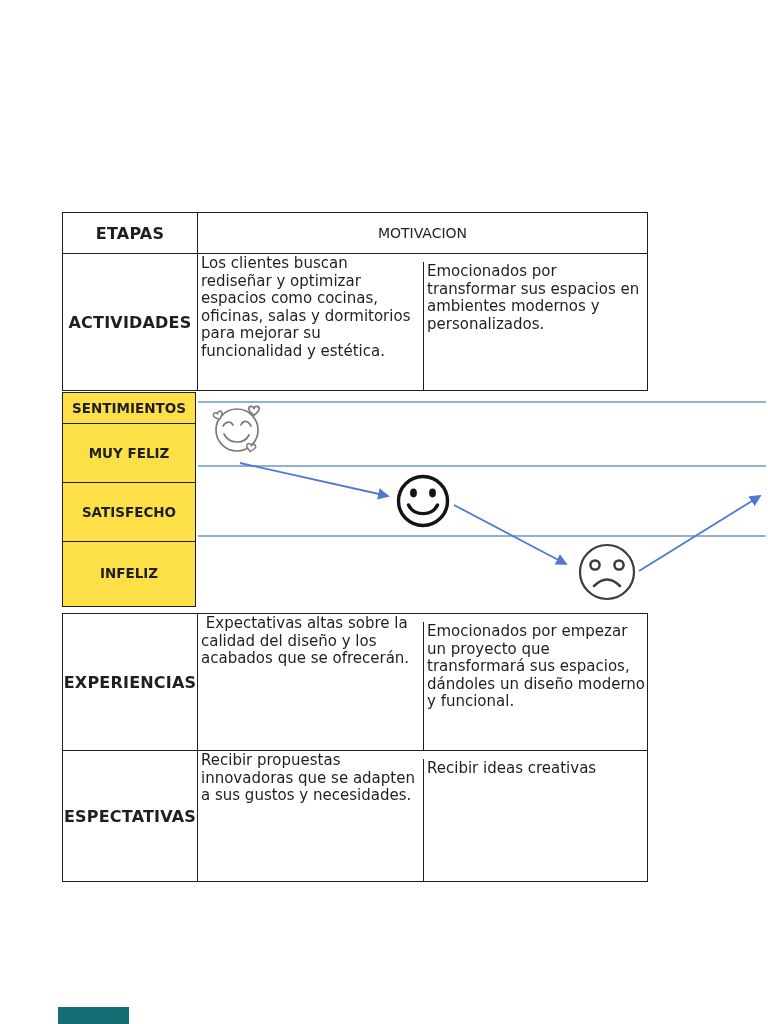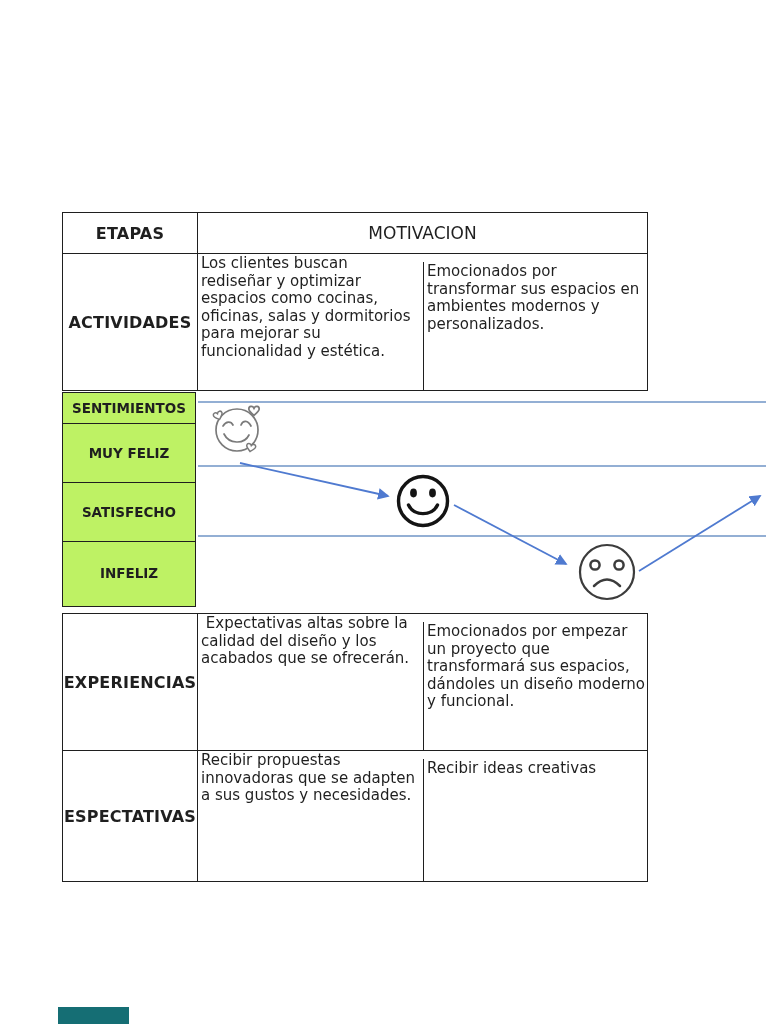--- a/index.html
+++ b/index.html
@@ -16,30 +16,30 @@
   .tr + .tr{border-top:1.6px solid #1f1f1f;}
   .td{box-sizing:border-box;min-width:0;}
   .td + .td{border-left:1.6px solid #1f1f1f;}
 
   .label-cell{
     width:134px;flex:0 0 134px;display:flex;align-items:center;justify-content:center;
     font-weight:bold;font-size:16px;letter-spacing:.2px;text-align:center;
   }
   .hdr-cell{
     display:flex;align-items:center;justify-content:center;
-    font-size:17px;
+    font-size:14px;
   }
   .content-cell{
     flex:0 0 226px;width:226px;padding:1px 2px 2px 3px;
     font-size:15px;line-height:17.5px;white-space:pre-wrap;
   }
   .content-cell.last{flex:1 1 auto;width:auto;margin-top:8px;}
 
   
-  .sent-tbl{width:134px;border:1.6px solid #1f1f1f;background:#bef264;}
+  .sent-tbl{width:134px;border:1.6px solid #1f1f1f;background:#fde047;}
   .sent-row{display:flex;align-items:center;justify-content:center;
     font-weight:bold;font-size:13.5px;text-align:center;}
   .sent-row + .sent-row{border-top:1.6px solid #1f1f1f;}
 
   svg{display:block;}
   .chart-svg{pointer-events:none;}
 </style>
 </head>
 <body>
 

